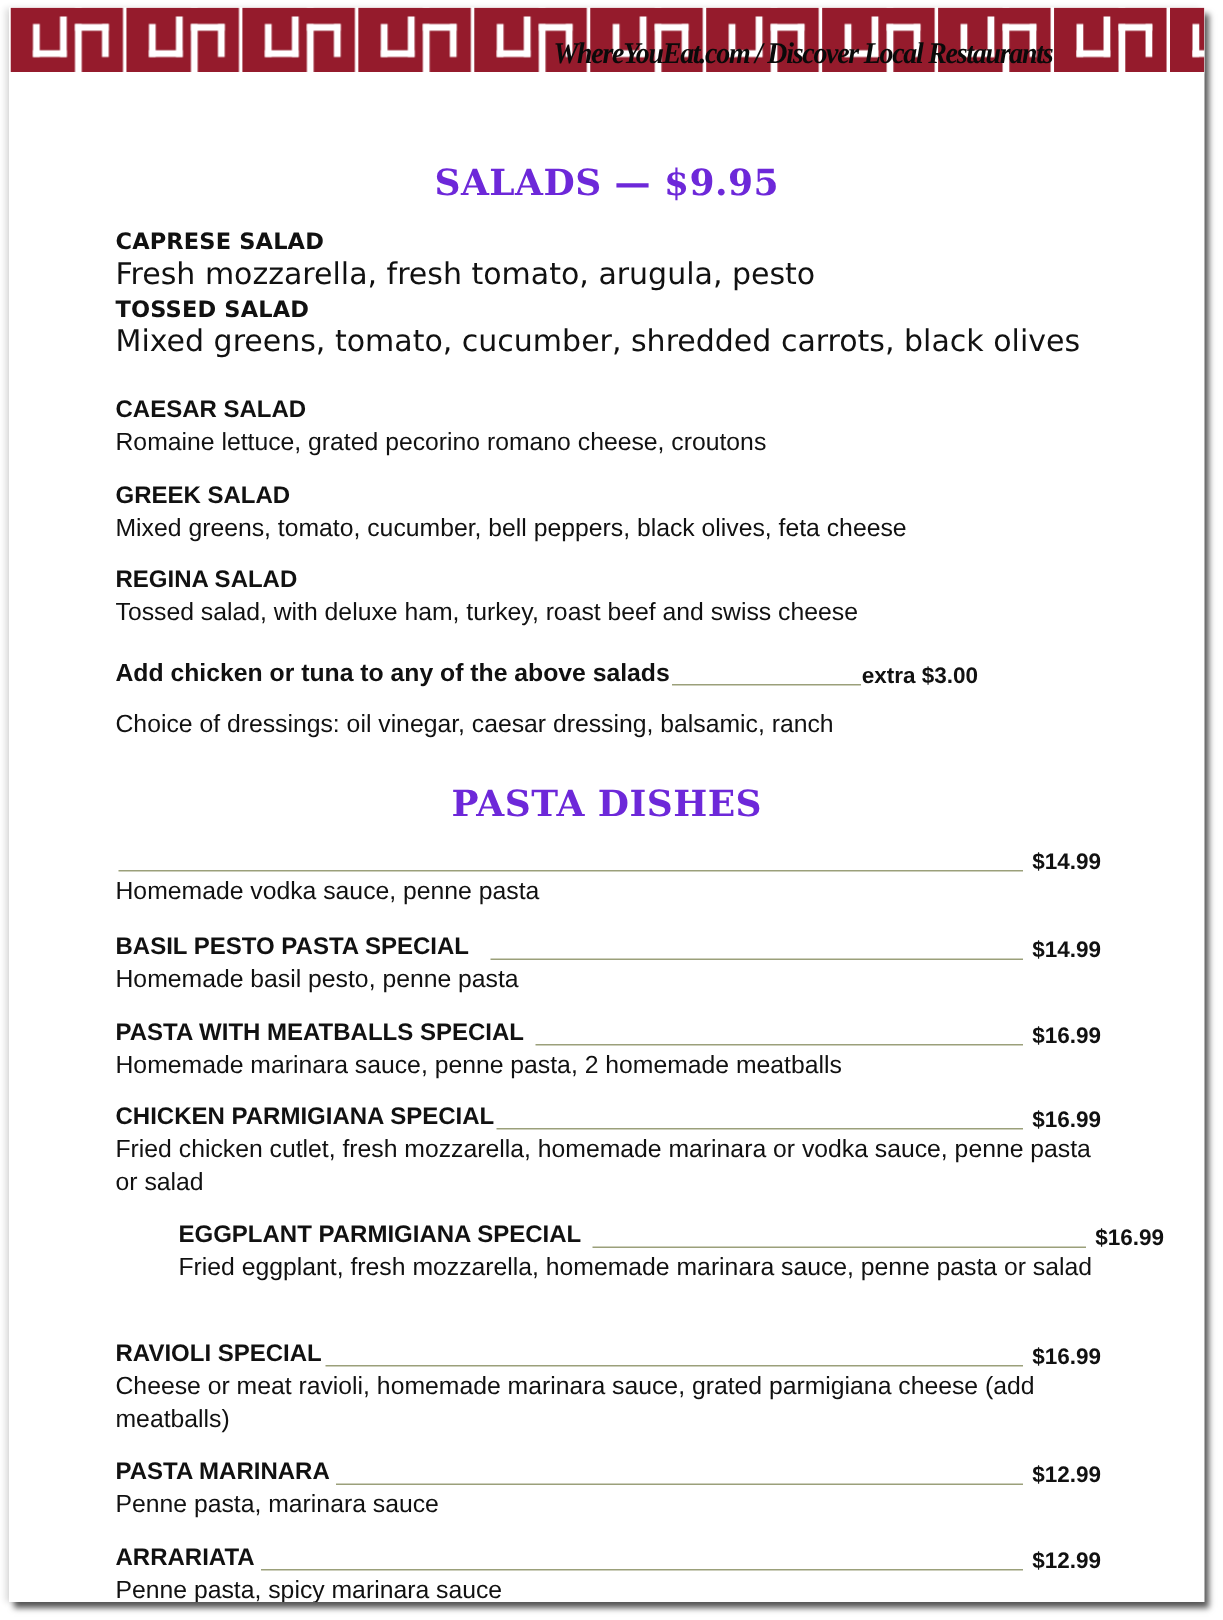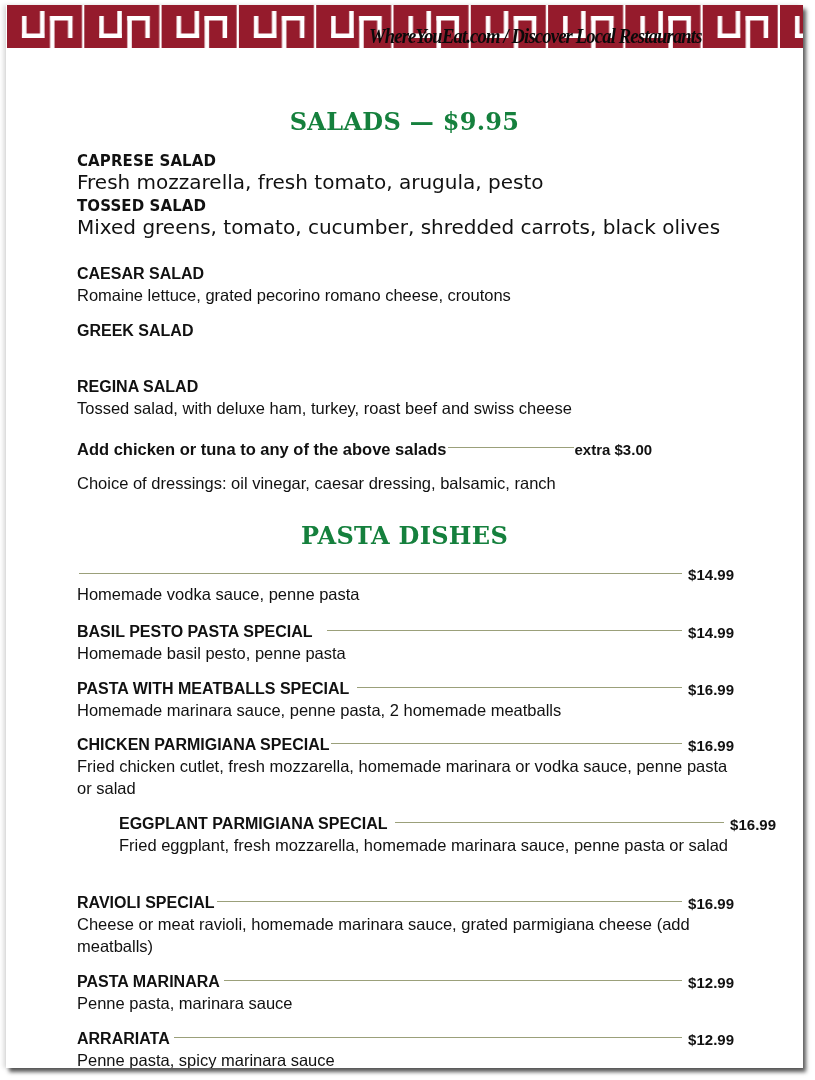--- a/index.html
+++ b/index.html
@@ -52,21 +52,21 @@
       transform: scaleX(0.93);
     }
     .section-title {
       position: absolute;
       left: 0;
       width: 797px;
       text-align: center;
       font-family: "DejaVu Serif", serif;
       font-weight: bold;
       font-size: 24px;
-      color: #15803d;
+      color: #6d28d9;
       letter-spacing: 0.3px;
     }
     .item {
       position: absolute;
       left: 71px;
       width: 660px;
     }
     .item-name {
       font-family: "Liberation Sans", sans-serif;
       font-weight: bold;
@@ -78,21 +78,21 @@
     .item-desc {
       font-family: "Liberation Sans", sans-serif;
       font-size: 16.5px;
       line-height: 22px;
       color: #111;
     }
     .wide .item-name { font-family: "DejaVu Sans", sans-serif; font-size: 15px; letter-spacing: 0.1px; }
     .wide .item-desc { font-family: "DejaVu Sans", sans-serif; font-size: 20px; }
     .priced-row {
       display: flex;
-      align-items: center;
+      align-items: flex-end;
       width: 657px;
     }
     .priced-row .item-name { flex: 0 0 auto; }
     .leader {
       flex: 1 1 auto;
       border-bottom: 1.5px solid #9ba07a;
       margin: 0 6px 0 2px;
       height: 1px;
       transform: translateY(-2px);
     }
@@ -145,20 +145,21 @@
   <div class="item wide" style="top:191px;">
     <div class="item-name">TOSSED SALAD</div>
     <div class="item-desc">Mixed greens, tomato, cucumber, shredded carrots, black olives</div>
   </div>
   <div class="item" style="top:259px;">
     <div class="item-name">CAESAR SALAD</div>
     <div class="item-desc">Romaine lettuce, grated pecorino romano cheese, croutons</div>
   </div>
   <div class="item" style="top:316px;">
     <div class="item-name">GREEK SALAD</div>
+    <div class="item-desc">Mixed greens, tomato, cucumber, bell peppers, black olives, feta cheese</div>
   </div>
   <div class="item" style="top:372px;">
     <div class="item-name">REGINA SALAD</div>
     <div class="item-desc">Tossed salad, with deluxe ham, turkey, roast beef and swiss cheese</div>
   </div>
 
   <div class="note-row" style="top:434px;">
     <div class="priced-row">
       <span class="item-name" style="font-size:16.5px;">Add chicken or tuna to any of the above salads</span>
       <span class="leader" style="flex:0 0 126px;margin:0 1px;"></span>

